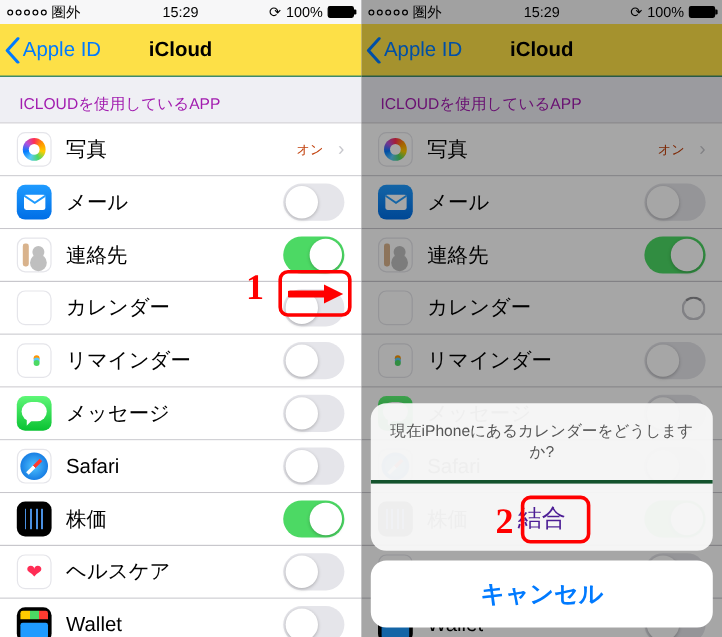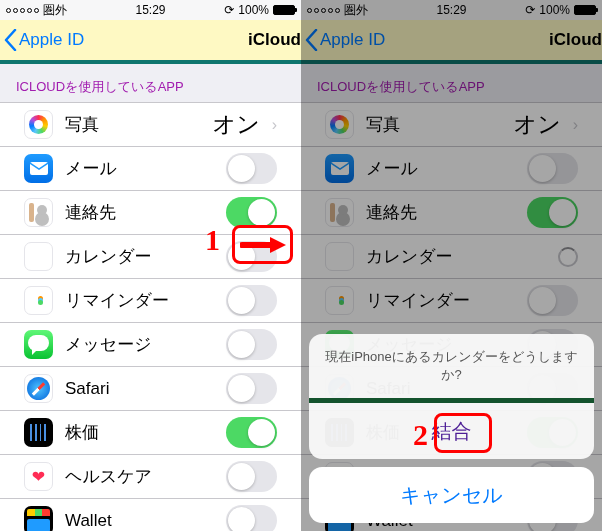--- a/index.html
+++ b/index.html
@@ -6,44 +6,44 @@
   body{font-family:-apple-system,"Helvetica Neue",Arial,sans-serif;background:#fff;width:602px;height:531px;overflow:hidden;position:relative}
   .stage{display:flex;width:602px;height:531px}
   .phone{width:301px;height:531px;background:#efeff4;position:relative;overflow:hidden}
   .status{height:20px;background:#f7f7f8;display:flex;align-items:center;justify-content:space-between;padding:0 6px;font-size:12px}
   .status .l,.status .r{display:flex;align-items:center;gap:4px}
   .status .c{position:absolute;left:0;right:0;text-align:center;font-weight:400}
   .dots{display:flex;gap:2px}
   .dots i{width:5px;height:5px;border-radius:50%;border:1px solid #000;display:block}
   .bat{display:inline-block;width:22px;height:10px;border:1px solid #000;border-radius:2px;position:relative;background:#000}
   .bat::after{content:"";position:absolute;right:-3px;top:2px;width:2px;height:4px;background:#000;border-radius:0 1px 1px 0}
-  .nav{height:44px;background:#fef9c3;border-bottom:4px solid #0f766e;display:flex;align-items:center;position:relative}
+  .nav{height:44px;background:#fde047;border-bottom:1px solid #0f766e;display:flex;align-items:center;position:relative}
   .back{color:#007aff;font-size:17px;display:flex;align-items:center;padding-left:4px;gap:2px}
   .back svg{width:13px;height:22px}
-  .title{position:absolute;left:0;right:0;text-align:right;font-size:17px;font-weight:600;pointer-events:none}
+  .title{position:absolute;left:0;right:0;text-align:center;font-size:17px;font-weight:600;pointer-events:none}
   .sect{font-size:13px;color:#a21caf;padding:14px 16px 6px}
   .list{background:#fff;border-top:1px solid #c8c7cc}
-  .row{height:44px;display:flex;align-items:center;padding:0 24px;border-bottom:1px solid #c8c7cc;background:#fff;gap:12px}
+  .row{height:44px;display:flex;align-items:center;padding:0 14px;border-bottom:1px solid #c8c7cc;background:#fff;gap:12px}
   .row .ic{width:29px;height:29px;border-radius:7px;flex:none;display:flex;align-items:center;justify-content:center}
   .row .lab{flex:1;font-size:17px;color:#000}
-  .row .val{font-size:23px;color:#000000}
+  .row .val{font-size:11px;color:#c2410c}
   .row .chev{color:#c7c7cc}
   .sw{width:51px;height:31px;border-radius:16px;background:#e5e5ea;position:relative;flex:none}
   .sw::after{content:"";position:absolute;top:2px;left:2px;width:27px;height:27px;background:#fff;border-radius:50%;box-shadow:0 1px 3px rgba(0,0,0,.25)}
   .sw.on{background:#4cd964}
   .sw.on::after{left:22px}
   .hl{position:absolute;border:3px solid #f00;border-radius:8px;pointer-events:none;z-index:10}
   .num{position:absolute;font-size:30px;font-weight:900;color:#f00;font-family:Georgia,serif;z-index:11;pointer-events:none}
   .arrow{position:absolute;z-index:11;pointer-events:none}
   .dim{position:absolute;inset:0;background:rgba(0,0,0,.35);z-index:5}
   .sheet{position:absolute;left:8px;right:8px;bottom:8px;z-index:6}
   .card{background:rgba(248,248,248,.96);border-radius:13px;overflow:hidden;margin-bottom:8px}
-  .card .msg{font-size:13px;color:#555;text-align:center;padding:14px 12px;border-bottom:5px solid #14532d}
+  .card .msg{font-size:13px;color:#555;text-align:center;padding:14px 12px;border-bottom:3px solid #14532d}
   .card .act{height:56px;display:flex;align-items:center;justify-content:center;color:#4c1d95;font-size:20px}
-  .cancel{background:#fff;border-radius:13px;height:56px;display:flex;align-items:center;justify-content:center;color:#007aff;font-size:20px;font-weight:400}
+  .cancel{background:#fff;border-radius:13px;height:56px;display:flex;align-items:center;justify-content:center;color:#007aff;font-size:20px;font-weight:700}
   .spin{width:20px;height:20px;border:2px solid #c7c7cc;border-top-color:#8e8e93;border-radius:50%}
 
   
   .ic-photos{background:#fff;border:1px solid #e5e5ea;position:relative}
   .ic-photos::before{content:"";position:absolute;inset:4px;border-radius:50%;
     background:conic-gradient(#ff2d55,#ff9500,#ffcc00,#4cd964,#5ac8fa,#007aff,#af52de,#ff2d55)}
   .ic-photos::after{content:"";position:absolute;inset:9px;background:#fff;border-radius:50%}
   .ic-mail{background:linear-gradient(#1f9bff,#006ee6)}
   .ic-cont{background:#fff;border:1px solid #e5e5ea;position:relative}
   .ic-cont::before{content:"";position:absolute;left:4px;top:4px;bottom:4px;width:5px;background:#d9b38c;border-radius:2px}

